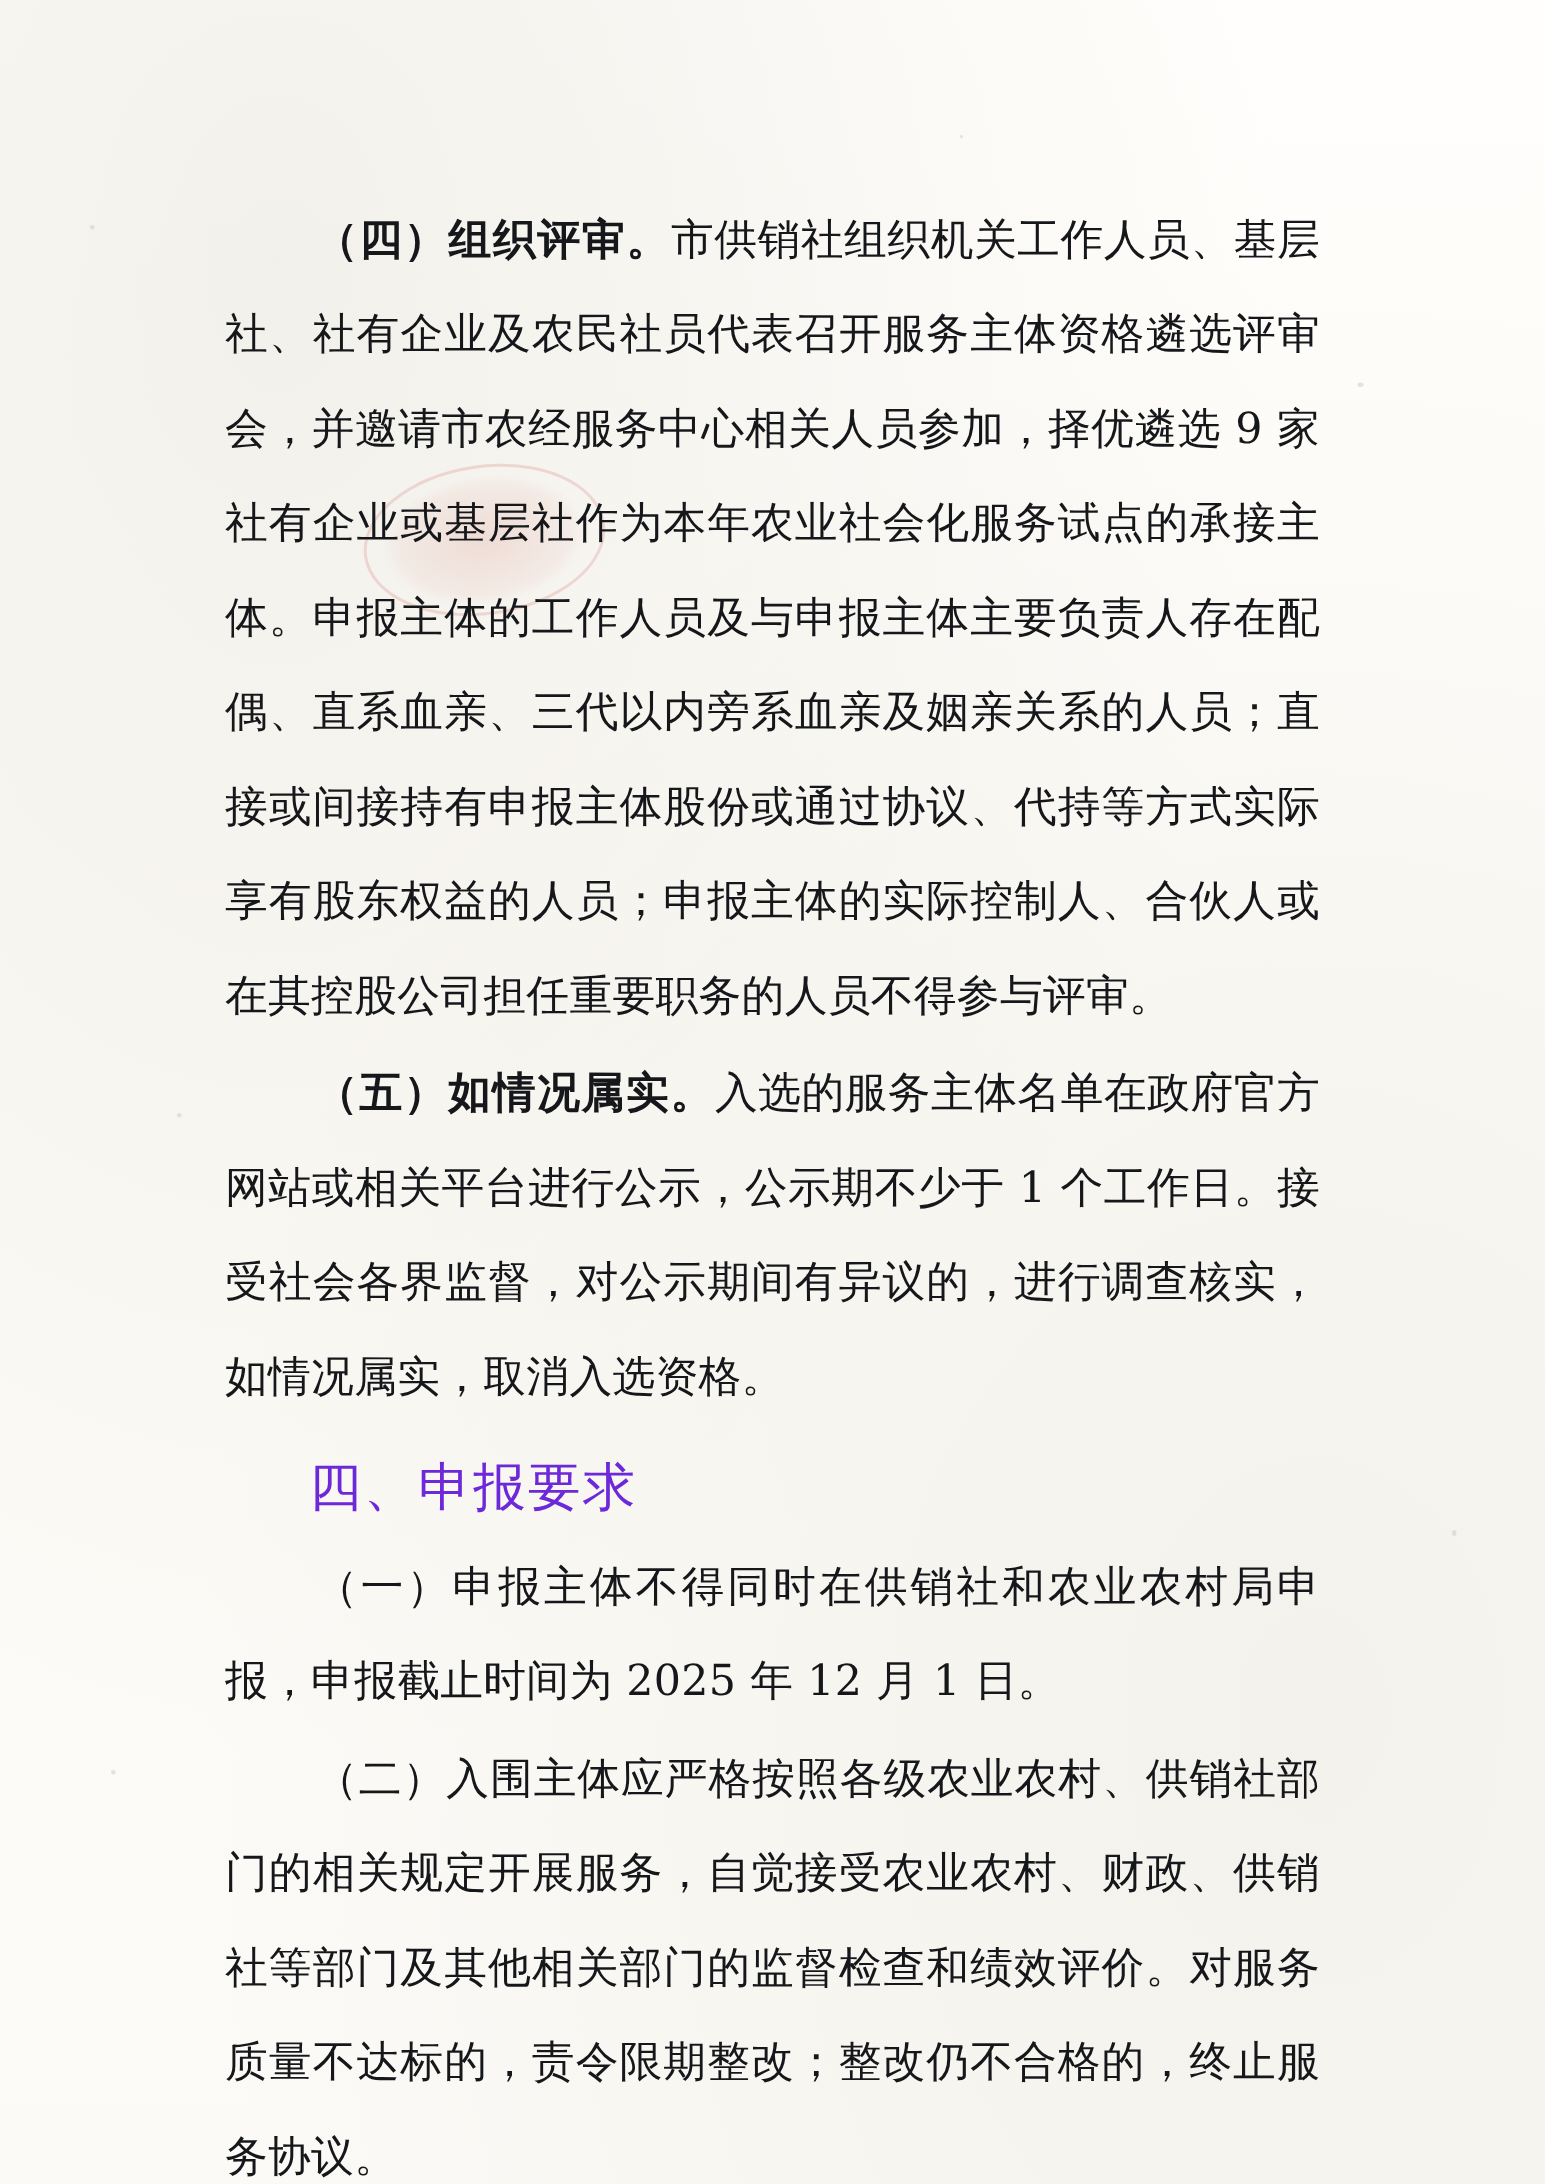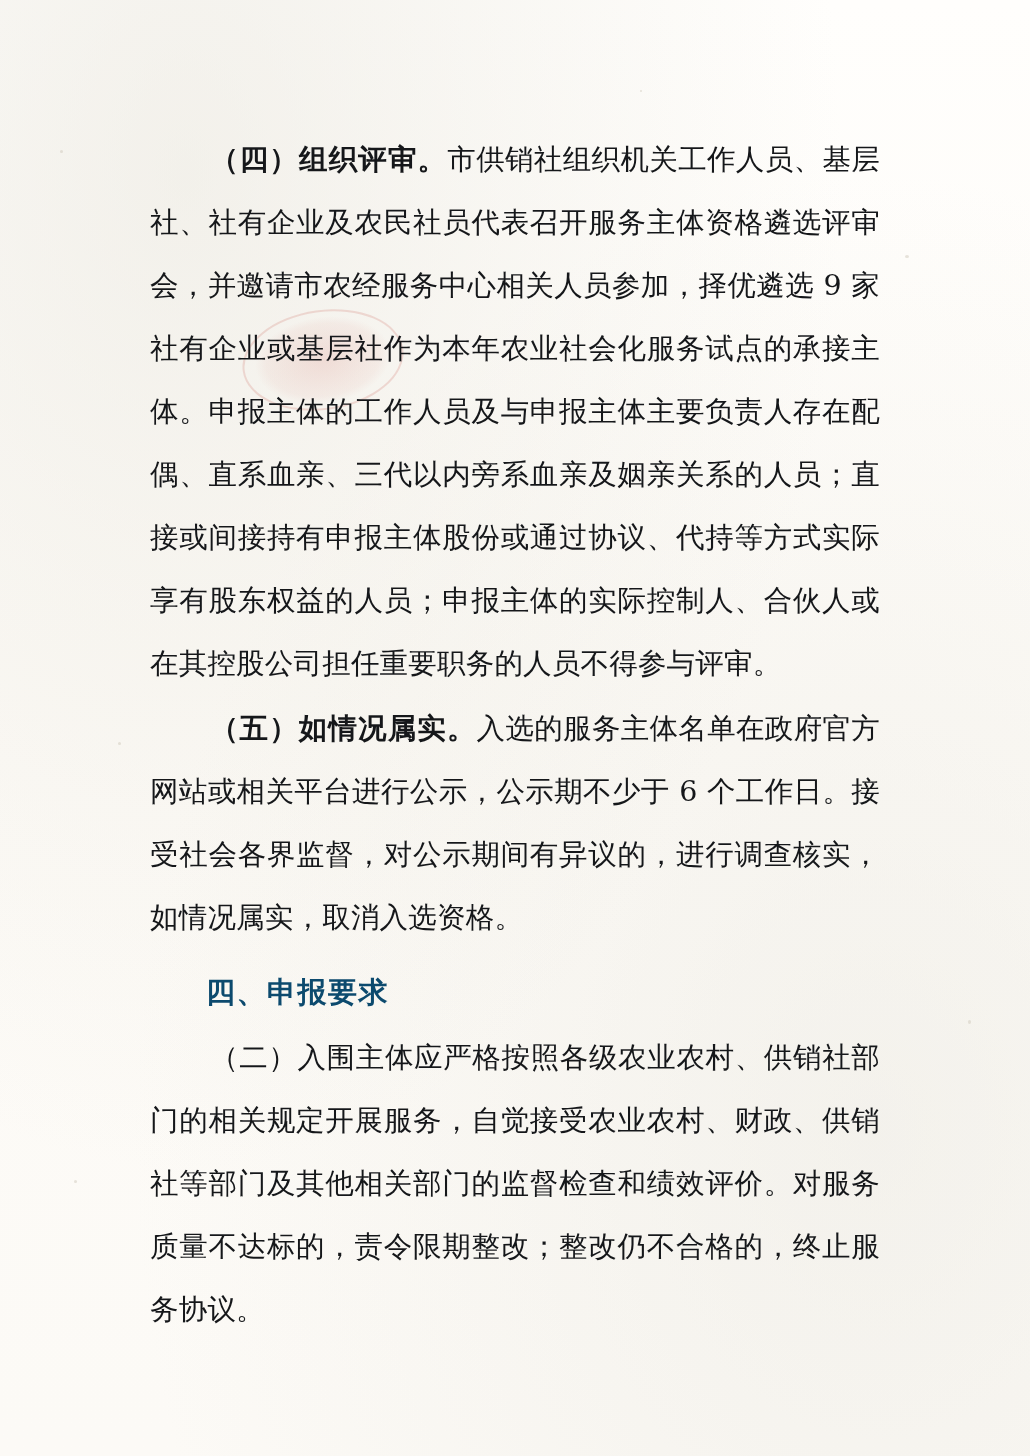--- a/index.html
+++ b/index.html
@@ -71,25 +71,25 @@
   }
   p.para.indent {
     text-indent: 60px;
   }
   .lead {
     font-weight: bold;
     letter-spacing: 1px;
   }
   h2.section {
     margin: 12px 0 2px 0;
-    font-size: 29px;
+    font-size: 35px;
     line-height: 63px;
-    font-weight: bold;
+    font-weight: normal;
     text-indent: 56px;
-    color: #0c4a6e;
+    color: #6d28d9;
     letter-spacing: 1.5px;
   }
   .blk {
     margin-bottom: 0px;
   }
 </style>
 </head>
 <body>
 
 <div class="page">
@@ -103,24 +103,27 @@
   <span class="speck" style="left:74px;  top:1180px; width:3px; height:3px;"></span>
   <span class="speck" style="left:640px; top:90px;   width:2px; height:2px;"></span>
 
   <div class="content">
 
     <div class="blk">
       <p class="para indent"><span class="lead">（四）组织评审。</span><span>市供销社组织机关工作人员、基层社、社有企业及农民社员代表召开服务主体资格遴选评审会，并邀请市农经服务中心相关人员参加，择优遴选 9 家社有企业或基层社作为本年农业社会化服务试点的承接主体。申报主体的工作人员及与申报主体主要负责人存在配偶、直系血亲、三代以内旁系血亲及姻亲关系的人员；直接或间接持有申报主体股份或通过协议、代持等方式实际享有股东权益的人员；申报主体的实际控制人、合伙人或在其控股公司担任重要职务的人员不得参与评审。</span></p>
     </div>
 
     <div class="blk">
-      <p class="para indent"><span class="lead">（五）如情况属实。</span><span>入选的服务主体名单在政府官方网站或相关平台进行公示，公示期不少于 6 个工作日。接受社会各界监督，对公示期间有异议的，进行调查核实，如情况属实，取消入选资格。</span></p>
+      <p class="para indent"><span class="lead">（五）如情况属实。</span><span>入选的服务主体名单在政府官方网站或相关平台进行公示，公示期不少于 1 个工作日。接受社会各界监督，对公示期间有异议的，进行调查核实，如情况属实，取消入选资格。</span></p>
     </div>
 
     <h2 class="section">四、申报要求</h2>
 
+    <div class="blk">
+      <p class="para indent"><span>（一）</span><span>申报主体不得同时在供销社和农业农村局申报，申报截止时间为 2025 年 12 月 1 日。</span></p>
+    </div>
 
     <div class="blk">
       <p class="para indent"><span>（二）</span><span>入围主体应严格按照各级农业农村、供销社部门的相关规定开展服务，自觉接受农业农村、财政、供销社等部门及其他相关部门的监督检查和绩效评价。对服务质量不达标的，责令限期整改；整改仍不合格的，终止服务协议。</span></p>
     </div>
 
   </div>
 </div>
 
 </body></html>

